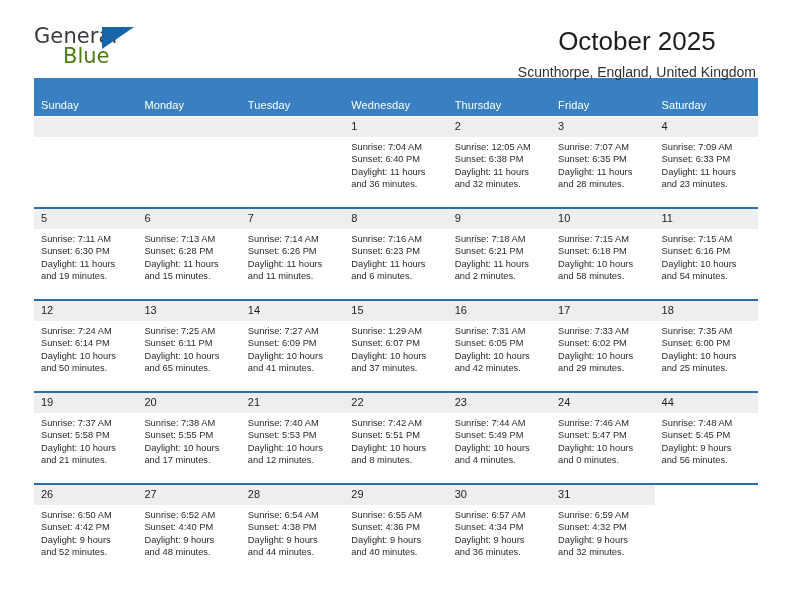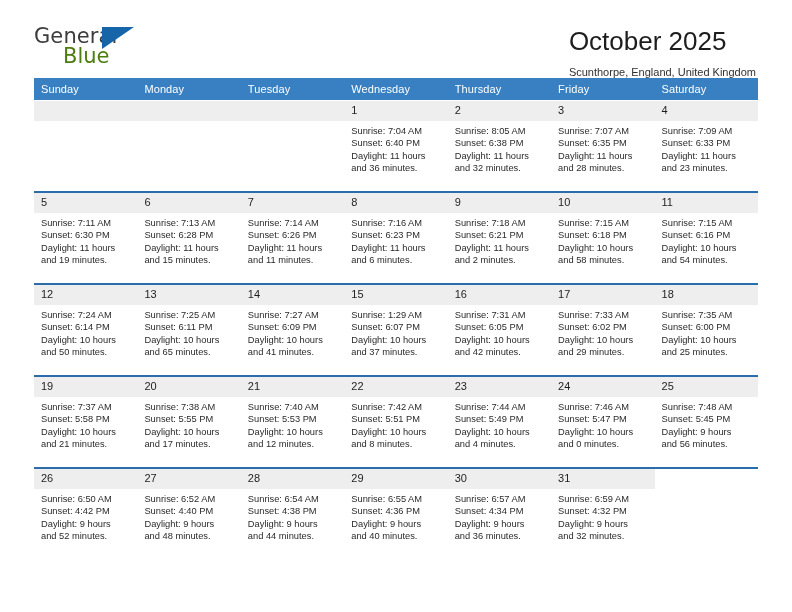--- a/index.html
+++ b/index.html
@@ -60,33 +60,33 @@
     position: absolute;
     left: 68px;
     top: 1px;
     width: 0;
     height: 0;
     border-left: 32px solid #1565a8;
     border-bottom: 22px solid transparent;
   }
 
   .title-block {
-    text-align: left;
+    text-align: center;
     padding-top: 0px;
   }
   .cal-title {
     font-size: 26px;
     color: #1d1d1d;
     font-weight: normal;
     line-height: 30px;
     margin: 0;
     white-space: nowrap;
   }
   .cal-subtitle {
-    font-size: 11px;
+    font-size: 14px;
     color: #303030;
     line-height: 20px;
     margin: 6px 0 0 0;
     white-space: nowrap;
   }
 
   
   .calendar {
     margin: 0 34px 0 34px;
     width: 724px;
@@ -94,21 +94,21 @@
     table-layout: fixed;
   }
   .calendar col { width: 103.42px; }
 
   thead th {
     background: #3880c2;
     color: #ffffff;
     font-size: 11px;
     font-weight: normal;
     text-align: left;
-    padding: 5px 0 5px 7px;
+    padding: 21px 0 5px 7px;
     height: 12px;
     letter-spacing: .1px;
   }
 
   tbody td {
     vertical-align: top;
     padding: 0;
     border-top: 2px solid #2b6cad;
     height: 90px;
     background: #ffffff;
@@ -223,21 +223,21 @@
                 <div>Sunset: 6:40 PM</div>
                 <div>Daylight: 11 hours</div>
                 <div>and 36 minutes.</div>
               </div>
             </div>
           </td>
         <td>
             <div class="cell">
               <div class="daynum">2</div>
               <div class="info">
-                <div>Sunrise: 8:05 AM</div>
+                <div>Sunrise: 12:05 AM</div>
                 <div>Sunset: 6:38 PM</div>
                 <div>Daylight: 11 hours</div>
                 <div>and 32 minutes.</div>
               </div>
             </div>
           </td>
         <td>
             <div class="cell">
               <div class="daynum">3</div>
               <div class="info">
@@ -483,21 +483,21 @@
               <div class="info">
                 <div>Sunrise: 7:46 AM</div>
                 <div>Sunset: 5:47 PM</div>
                 <div>Daylight: 10 hours</div>
                 <div>and 0 minutes.</div>
               </div>
             </div>
           </td>
         <td>
             <div class="cell">
-              <div class="daynum">25</div>
+              <div class="daynum">44</div>
               <div class="info">
                 <div>Sunrise: 7:48 AM</div>
                 <div>Sunset: 5:45 PM</div>
                 <div>Daylight: 9 hours</div>
                 <div>and 56 minutes.</div>
               </div>
             </div>
           </td>
       </tr>
 

